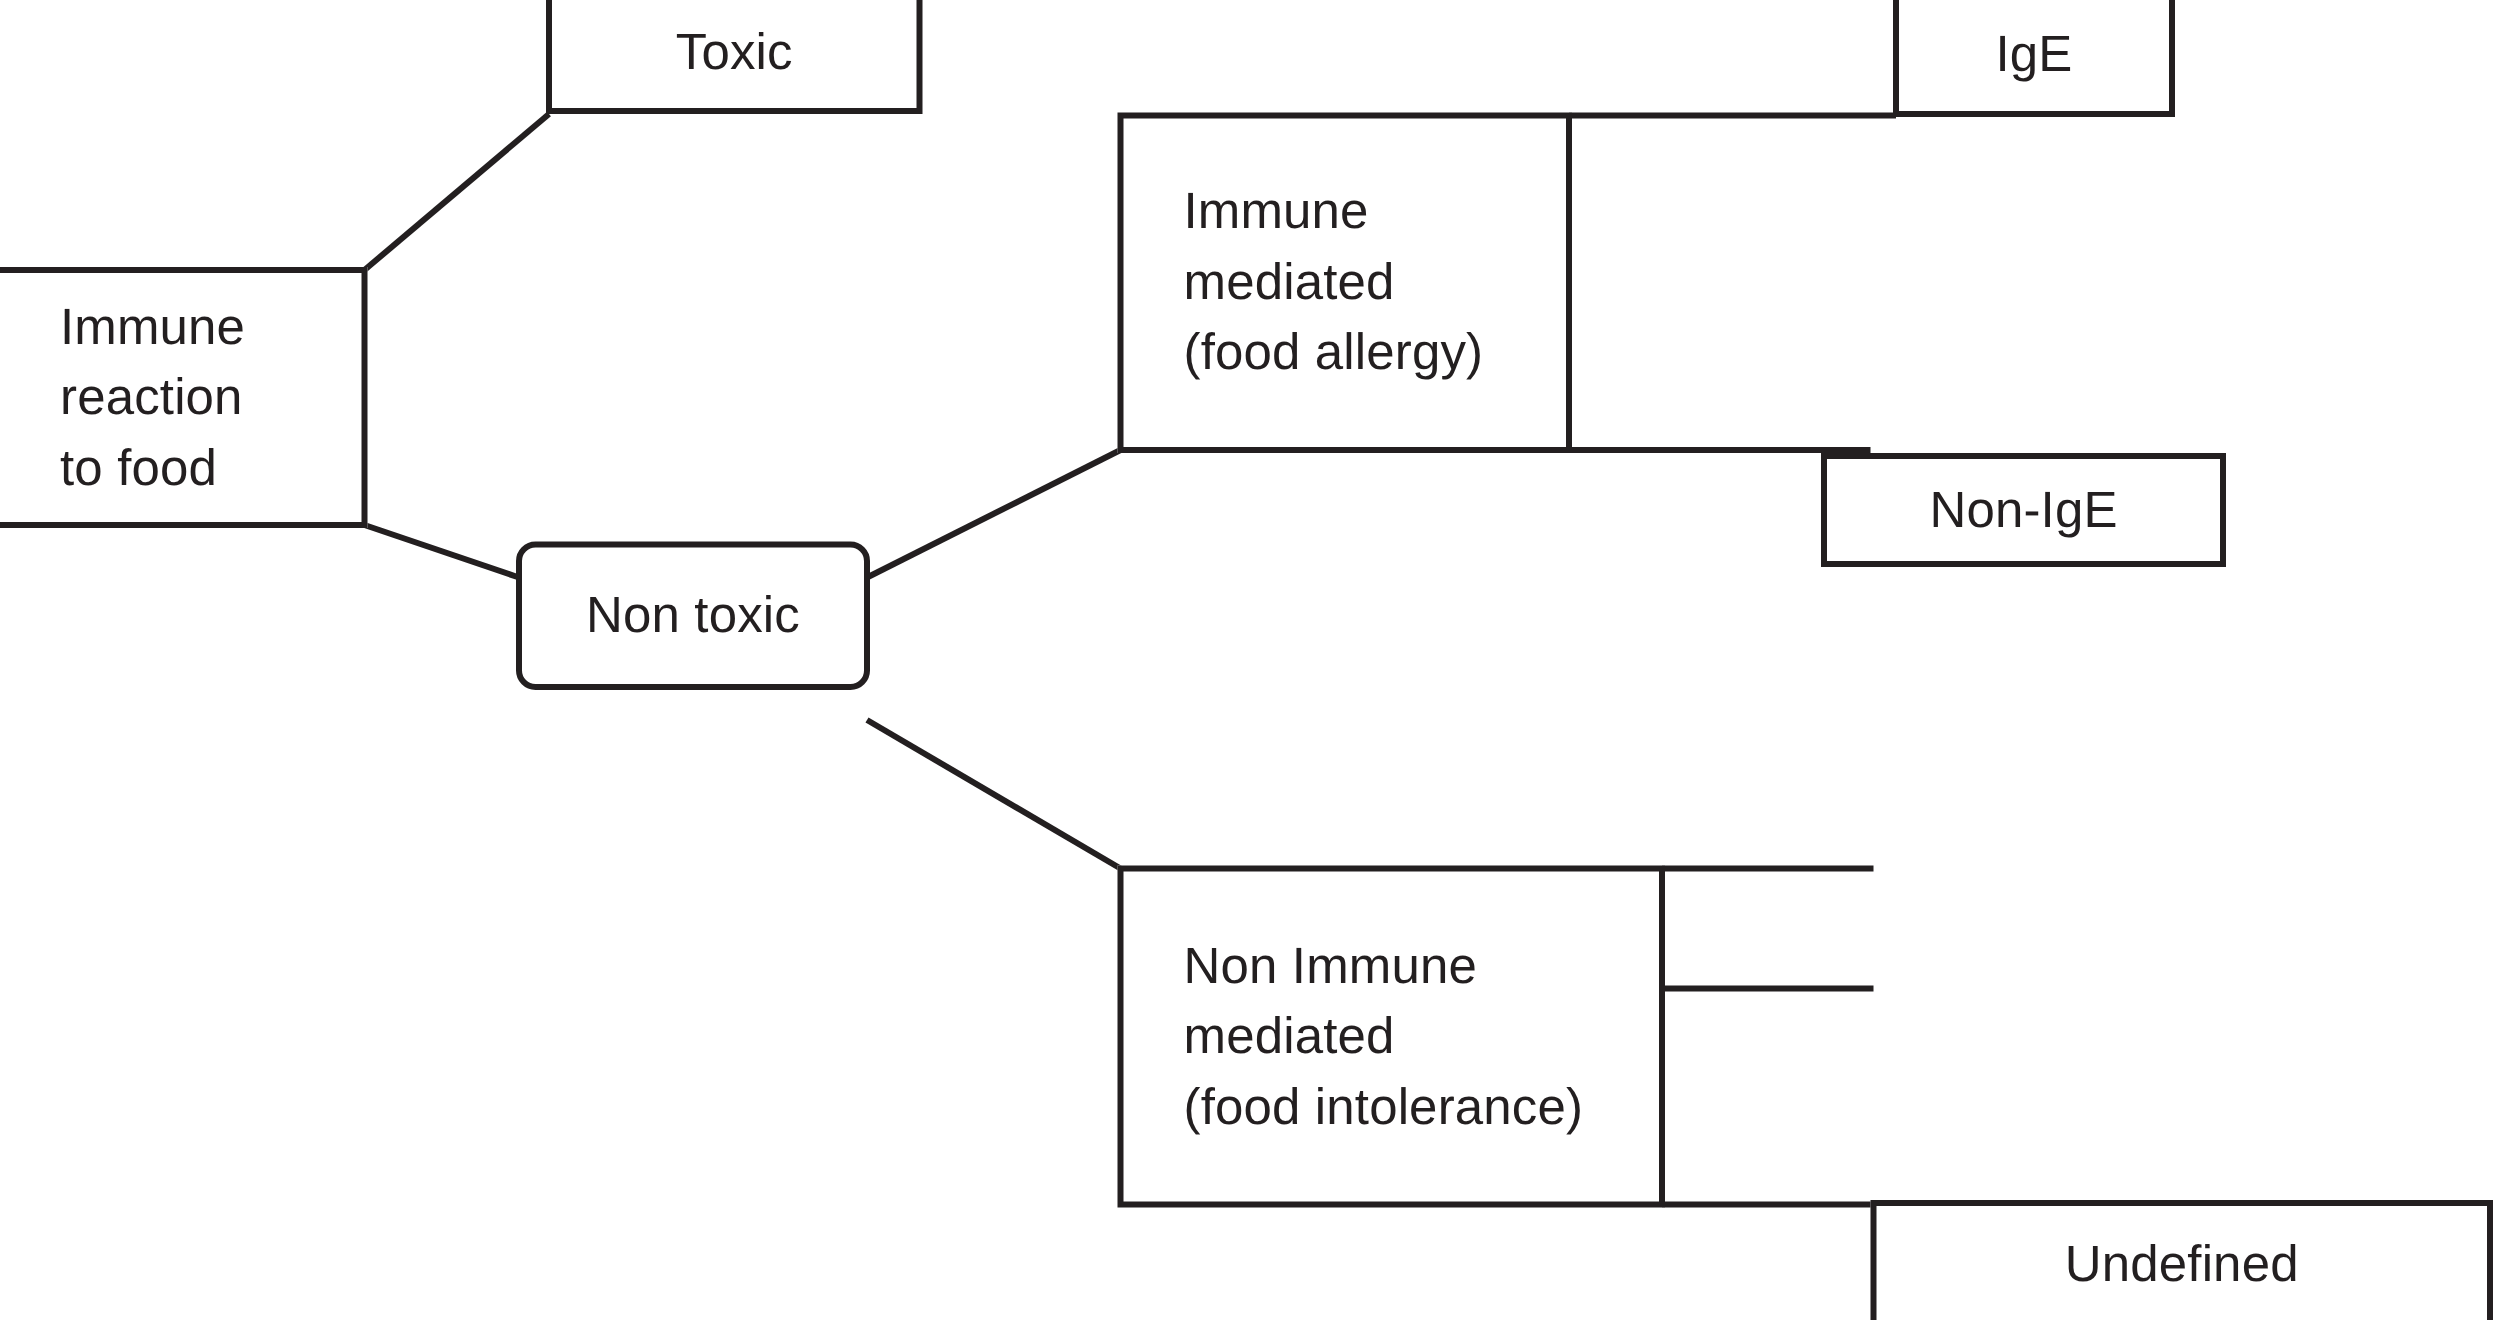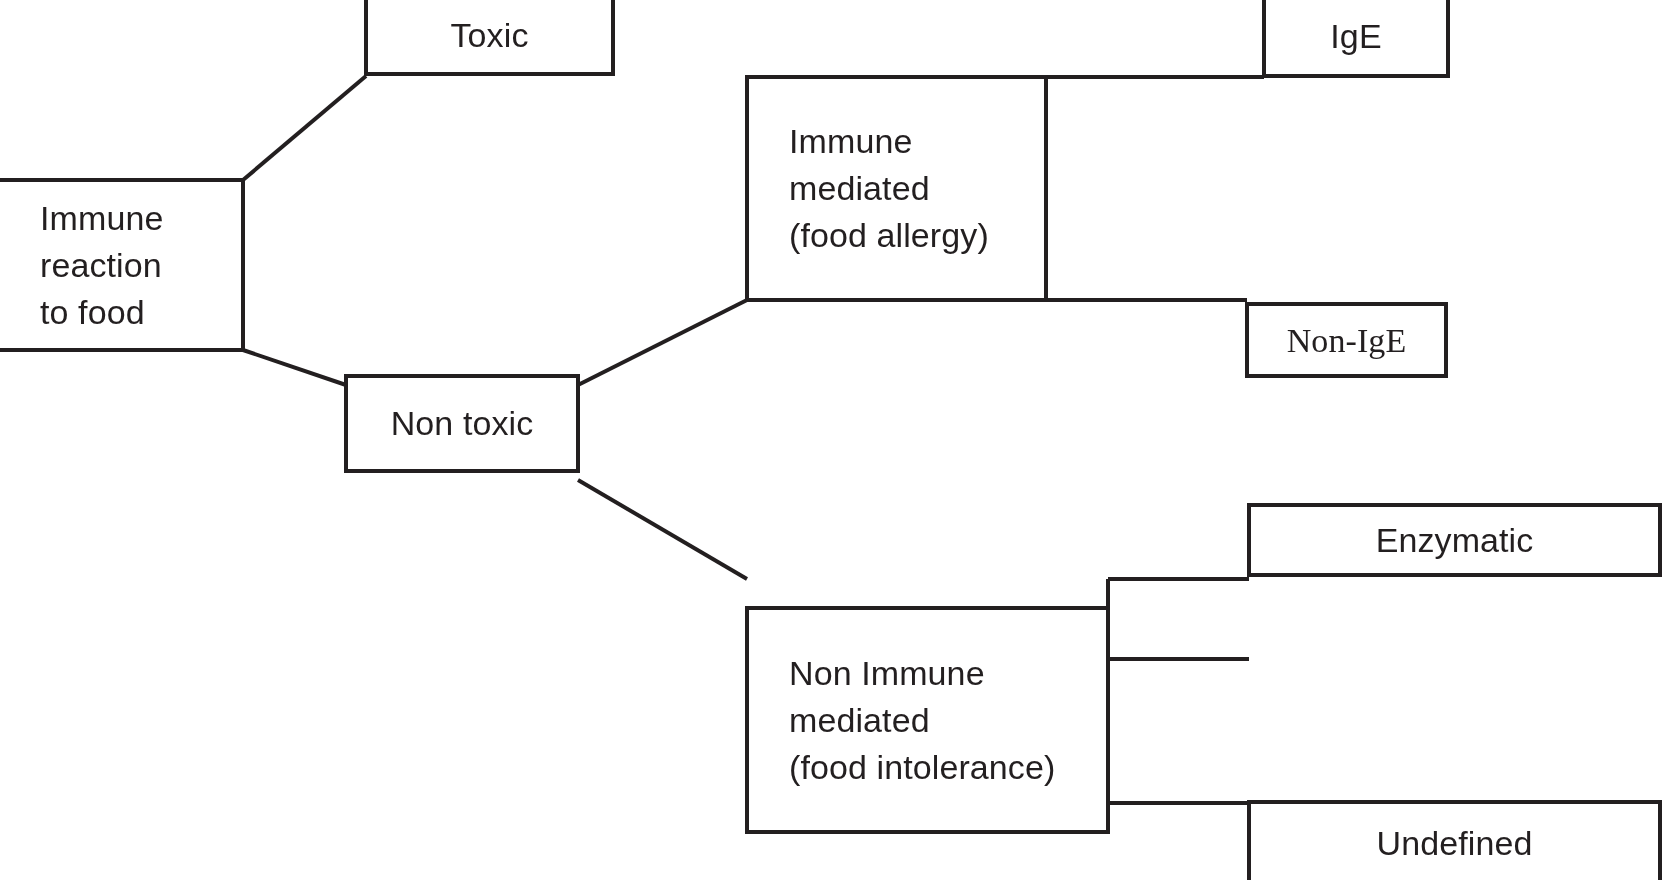--- a/index.html
+++ b/index.html
@@ -45,25 +45,25 @@
   .node.left-aligned {
     justify-content: flex-start;
   }
   .node.left-aligned .node-label {
     text-align: left;
     padding-left: 40px;
   }
   
   #node-adverse      { left: -4px;   top: 178px; width: 249px; height: 174px; }
   #node-toxic        { left: 364px;  top: -6px;  width: 251px; height: 82px;  }
-  #node-nontoxic     { left: 344px;  top: 374px; width: 236px; height: 99px;  }
+  #node-nontoxic     { left: 344px;  top: 361px; width: 236px; height: 99px; border-radius: 13px;  }
   #node-immune       { left: 745px;  top: 75px;  width: 303px; height: 227px; }
   #node-ige          { left: 1262px; top: -6px;  width: 188px; height: 84px;  }
-  #node-nonige       { left: 1245px; top: 302px; width: 203px; height: 76px; font-family: Liberation Serif, serif;  }
-  #node-nonimmune    { left: 745px;  top: 577px; width: 365px; height: 228px; margin-top: 29px; }
+  #node-nonige       { left: 1214px; top: 302px; width: 270px; height: 76px;  }
+  #node-nonimmune    { left: 745px;  top: 577px; width: 365px; height: 228px; }
   #node-enzymatic    { left: 1247px; top: 503px; width: 415px; height: 74px;  }
   #node-pharma       { left: 1247px; top: 615px; width: 415px; height: 74px;  }
   #node-undefined    { left: 1247px; top: 800px; width: 415px; height: 86px;  }
 </style>
 </head>
 <body>
 
 <div id="diagram-root">
 
   <svg id="connector-layer" viewBox="0 0 1662 880" width="1662" height="880" xmlns="http://www.w3.org/2000/svg">
@@ -120,22 +120,19 @@
   <div class="node" id="node-nonige">
     <span class="node-label">Non-IgE</span>
   </div>
 
   <div class="node left-aligned" id="node-nonimmune">
     <span class="node-label">Non Immune
 mediated
 (food intolerance)</span>
   </div>
 
-  <div class="node" id="node-enzymatic">
-    <span class="node-label">Enzymatic</span>
-  </div>
 
 
   <div class="node" id="node-undefined">
     <span class="node-label">Undefined</span>
   </div>
 
 </div>
 
 </body></html>

